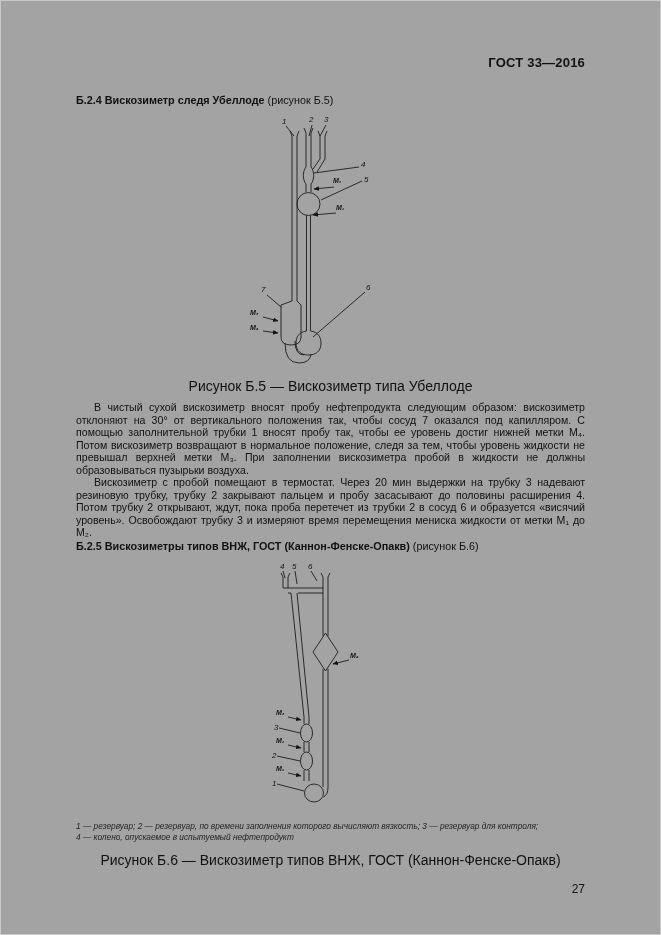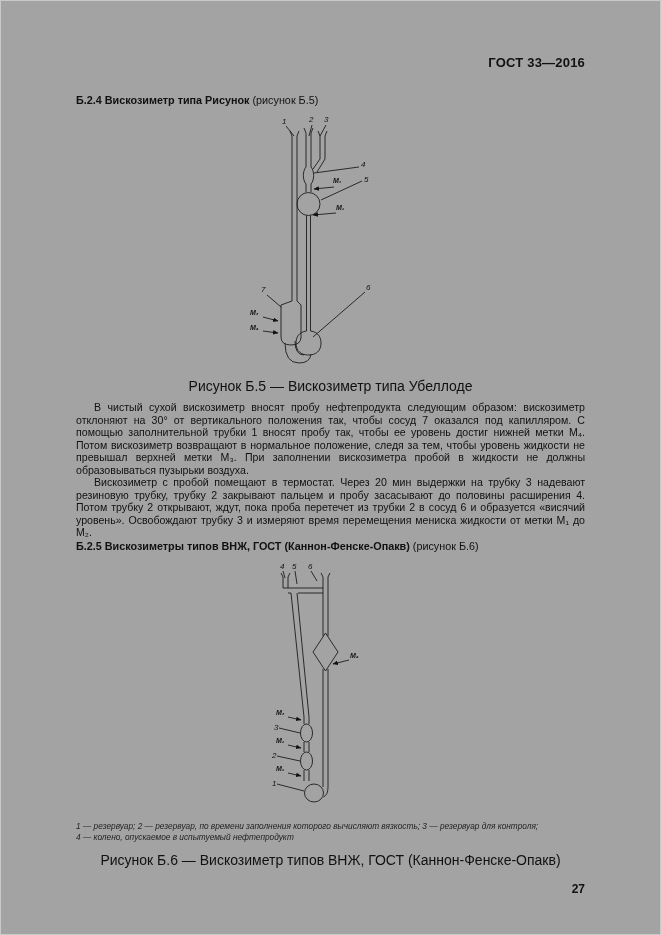--- a/index.html
+++ b/index.html
@@ -46,40 +46,39 @@
     margin-top:6px;
     font-style:italic;
     font-size:8.3px;
     line-height:11px;
     color:#222;
   }
   .page-number{
     text-align:right;
     font-size:12px;
     margin-top:14px;
-    font-weight:bold;
   }
   svg text{
     font-family:"Liberation Sans", sans-serif;
     font-style:italic;
     fill:#111;
   }
   svg .num{font-size:8px;}
   svg .mark{font-size:7px;font-weight:bold;}
 </style>
 </head>
 <body>
 
 <div class="page">
   <div class="content">
 
     <div class="doc-header">ГОСТ 33—2016</div>
 
     <div class="section-heading">
-      <span class="bold">Б.2.4 Вискозиметр типа Рисунок</span><span> (рисунок Б.5)</span>
+      <span class="bold">Б.2.4 Вискозиметр следя Убеллоде</span><span> (рисунок Б.5)</span>
     </div>
 
     <div class="figure-wrap" style="margin-top:4px;">
       <svg viewBox="0 0 150 258" width="150" height="258" style="margin-left:-14px;">
         <defs>
           <marker id="ah1" markerWidth="7" markerHeight="7" refX="5.5" refY="2.5" orient="auto">
             <path d="M0,0 L6,2.5 L0,5 Z" fill="#111"></path>
           </marker>
         </defs>
         <g stroke="#1c1c1c" stroke-width="0.9" fill="none">

